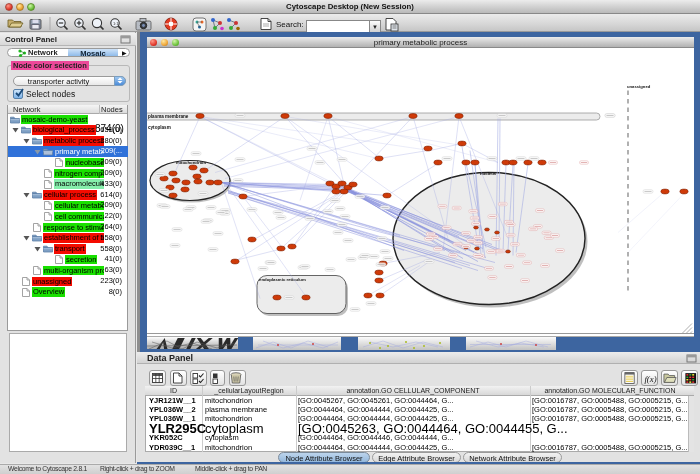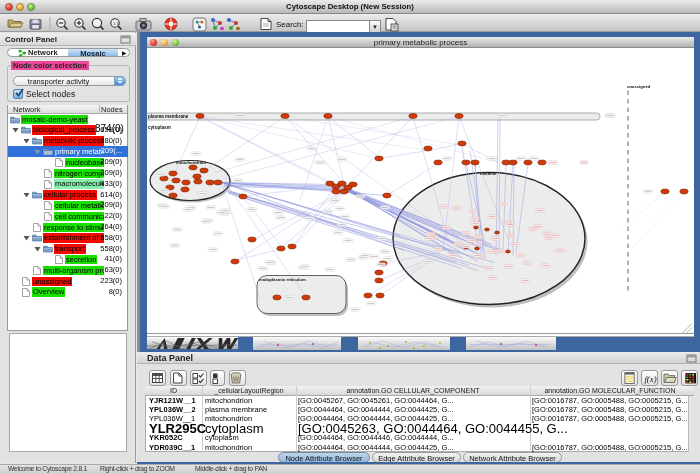--- a/index.html
+++ b/index.html
@@ -783,21 +783,21 @@
 <span style="position:absolute;left:153px">[GO:0045267, GO:0045261, GO:0044464, G...</span>
 <span style="position:absolute;left:387px">[GO:0016787, GO:0005488, GO:0005215, G...</span>
   </div>
 <div style="position:absolute;left:145px;top:404.9px;width:549px;height:9.4px;font-size:7.5px;line-height:9.4px;white-space:nowrap">
 <span style="position:absolute;left:4px;font-weight:bold">YPL036W__2</span>
 <span style="position:absolute;left:60px">plasma membrane</span>
 <span style="position:absolute;left:153px">[GO:0044464, GO:0044444, GO:0044425, G...</span>
 <span style="position:absolute;left:387px">[GO:0016787, GO:0005488, GO:0005215, G...</span>
   </div>
 <div style="position:absolute;left:145px;top:414.3px;width:549px;height:9.4px;font-size:7.5px;line-height:9.4px;white-space:nowrap">
-<span style="position:absolute;left:4px;font-weight:normal">YPL036W__1</span>
+<span style="position:absolute;left:4px;font-weight:bold">YPL036W__1</span>
 <span style="position:absolute;left:60px">mitochondrion</span>
 <span style="position:absolute;left:153px">[GO:0044464, GO:0044444, GO:0044425, G...</span>
 <span style="position:absolute;left:387px">[GO:0016787, GO:0005488, GO:0005215, G...</span>
   </div>
 <div style="position:absolute;left:145px;top:423.7px;width:549px;height:9.4px;font-size:13px;line-height:9.4px;white-space:nowrap">
 <span style="position:absolute;left:4px;font-weight:bold">YLR295C</span>
 <span style="position:absolute;left:60px">cytoplasm</span>
 <span style="position:absolute;left:153px">[GO:0045263, GO:0044464, GO:0044455, G...</span>
   </div>
 <div style="position:absolute;left:145px;top:433.1px;width:549px;height:9.4px;font-size:7.5px;line-height:9.4px;white-space:nowrap">

